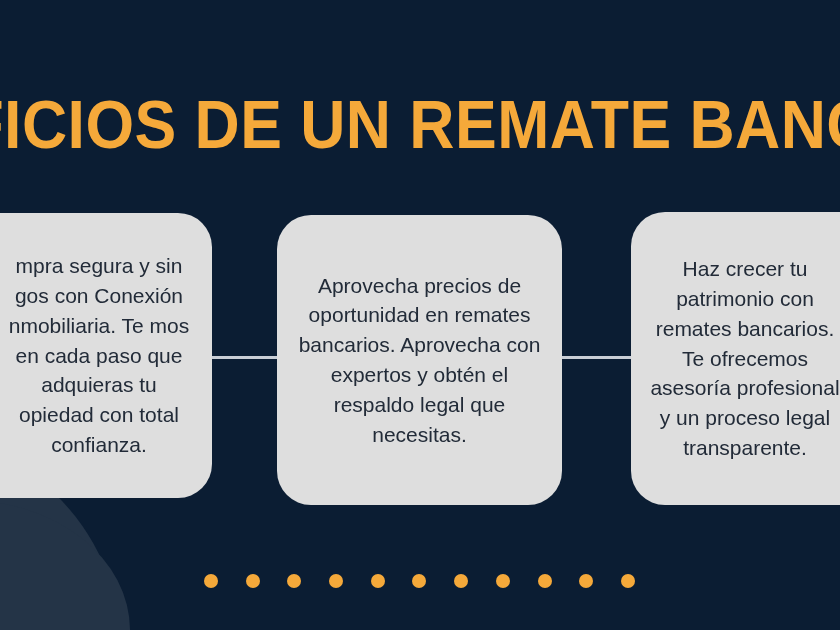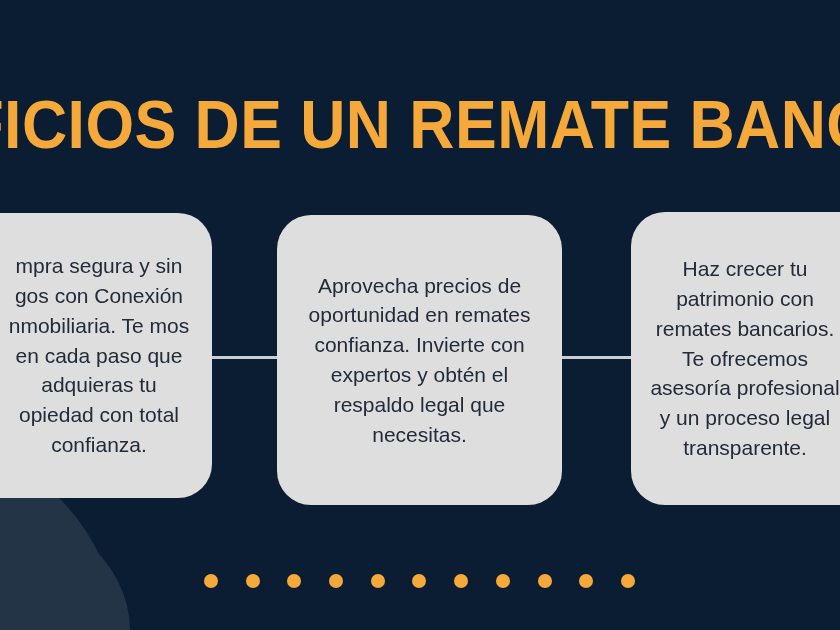--- a/index.html
+++ b/index.html
@@ -162,21 +162,21 @@
   </div>
 
   <div class="connector c1"></div>
   <div class="connector c2"></div>
 
   <div class="card card-1">
     <span class="card-text">mpra segura y sin gos con Conexión nmobiliaria. Te mos en cada paso que adquieras tu opiedad con total confianza.</span>
   </div>
 
   <div class="card card-2">
-    <span class="card-text">Aprovecha precios de oportunidad en remates confianza. Invierte con expertos y obtén el respaldo legal que necesitas.</span>
+    <span class="card-text">Aprovecha precios de oportunidad en remates bancarios. Aprovecha con expertos y obtén el respaldo legal que necesitas.</span>
   </div>
 
   <div class="card card-3">
     <span class="card-text">Haz crecer tu patrimonio con remates bancarios. Te ofrecemos asesoría profesional y un proceso legal transparente.</span>
   </div>
 
   <div class="dots" id="dot-row">
       <div class="dot" style="background: rgb(245, 169, 58);"></div>
       <div class="dot" style="background: rgb(245, 169, 58);"></div>
       <div class="dot" style="background: rgb(245, 169, 58);"></div>

